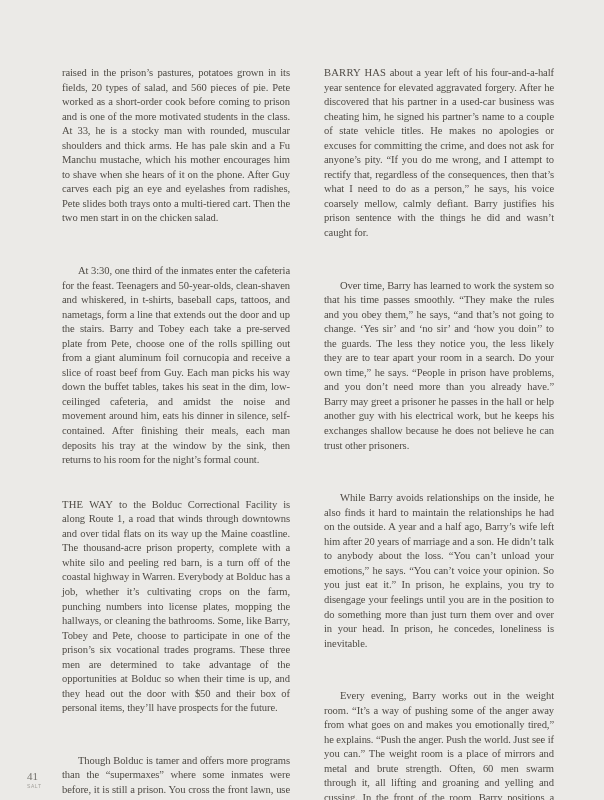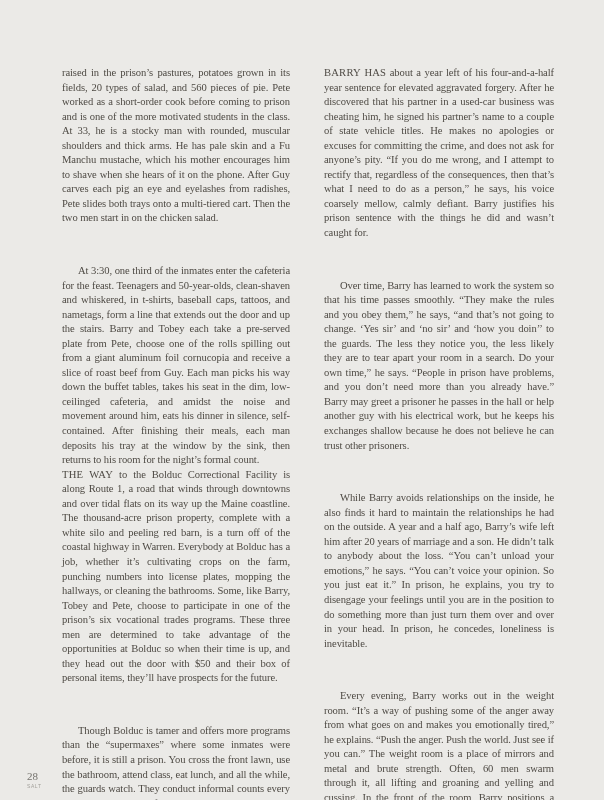--- a/index.html
+++ b/index.html
@@ -21,21 +21,21 @@
     top: 66px;
     font-size: 10.6px;
     line-height: 14.55px;
     letter-spacing: -0.1px;
     text-align: justify;
   }
   .col-left  { left: 62px;  width: 228px; }
   .col-right { left: 324px; width: 230px; }
   .para { margin: 0; }
   .para.indent { text-indent: 16px; margin-top: 38px; }
-  .para.section { margin-top: 0; }
+  .para.section { margin-top: 30px; }
   .col .para:first-child { margin-top: 0; }
   .lead { letter-spacing: 0.2px; }
   .folio {
     position: absolute;
     left: 27px;
     top: 770px;
     font-size: 11px;
     color: #73716c;
   }
   .folio-label {
@@ -60,16 +60,16 @@
     <p class="para indent">Though Bolduc is tamer and offers more programs than the “supermaxes” where some inmates were before, it is still a prison. You cross the front lawn, use the bathroom, attend class, eat lunch, and all the while, the guards watch. They conduct informal counts every hour on the hour, and formally count inmates six times a day.</p>
   </div>
 
   <div class="col col-right">
     <p class="para section"><span class="lead">BARRY HAS</span><span> about a year left of his four-and-a-half year sentence for elevated aggravated forgery. After he discovered that his partner in a used-car business was cheating him, he signed his partner’s name to a couple of state vehicle titles. He makes no apologies or excuses for committing the crime, and does not ask for anyone’s pity. “If you do me wrong, and I attempt to rectify that, regardless of the consequences, then that’s what I need to do as a person,” he says, his voice coarsely mellow, calmly defiant. Barry justifies his prison sentence with the things he did and wasn’t caught for.</span></p>
     <p class="para indent">Over time, Barry has learned to work the system so that his time passes smoothly. “They make the rules and you obey them,” he says, “and that’s not going to change. ‘Yes sir’ and ‘no sir’ and ‘how you doin’’ to the guards. The less they notice you, the less likely they are to tear apart your room in a search. Do your own time,” he says. “People in prison have problems, and you don’t need more than you already have.” Barry may greet a prisoner he passes in the hall or help another guy with his electrical work, but he keeps his exchanges shallow because he does not believe he can trust other prisoners.</p>
     <p class="para indent">While Barry avoids relationships on the inside, he also finds it hard to maintain the relationships he had on the outside. A year and a half ago, Barry’s wife left him after 20 years of marriage and a son. He didn’t talk to anybody about the loss. “You can’t unload your emotions,” he says. “You can’t voice your opinion. So you just eat it.” In prison, he explains, you try to disengage your feelings until you are in the position to do something more than just turn them over and over in your head. In prison, he concedes, loneliness is inevitable.</p>
     <p class="para indent">Every evening, Barry works out in the weight room. “It’s a way of pushing some of the anger away from what goes on and makes you emotionally tired,” he explains. “Push the anger. Push the world. Just see if you can.” The weight room is a place of mirrors and metal and brute strength. Often, 60 men swarm through it, all lifting and groaning and yelling and cussing. In the front of the room, Barry positions a 315-pound barbell over his shoulders. He squats, staying down for a few seconds to prepare for the push up. His face strains as his legs power the bar up, up, and back onto the rack. “It’s so easy in prison not to feel alive,” Barry says. So he works out to hurt, because the pain assures him that he still is.</p>
   </div>
 
-  <div class="folio">28</div>
+  <div class="folio">41</div>
   <div class="folio-label">SALT</div>
 
 </div>
 
 </body></html>

